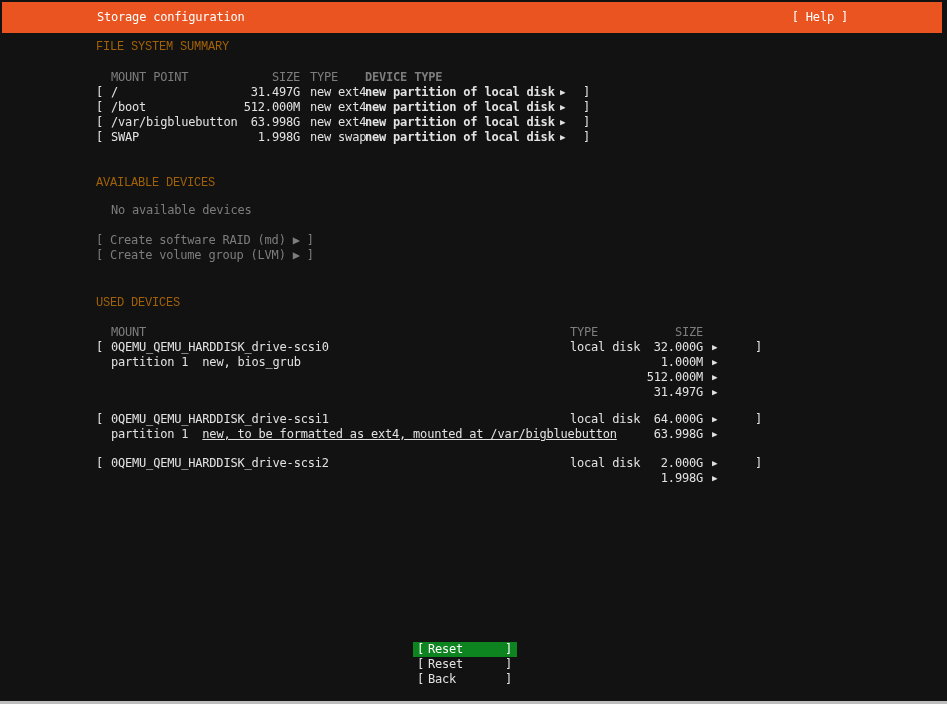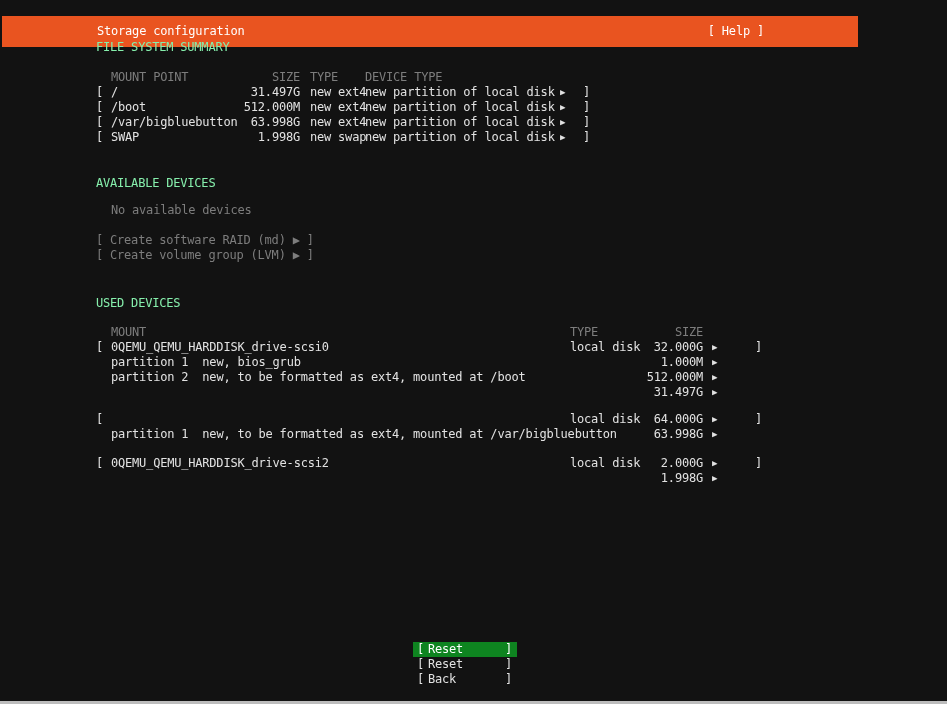--- a/index.html
+++ b/index.html
@@ -9,38 +9,38 @@
     width: 947px; height: 704px;
     background: #121212;
     border-bottom: 3px solid #bdbdbd;
     overflow: hidden;
     font-family: "DejaVu Sans Mono", "Liberation Mono", monospace;
     font-size: 12px;
     letter-spacing: -0.2px;
     color: #e2e2e2;
   }
   .topbar {
-    position: absolute; top: 16px; left: 2px;
-    width: 856px; height: 31px;
+    position: absolute; top: 2px; left: 2px;
+    width: 940px; height: 31px;
     background: #e95420;
     color: #ffffff;
   }
   .topbar .title { position: absolute; left: 95px; top: 0; line-height: 31px; }
   .topbar .help  { position: absolute; right: 94px; top: 0; line-height: 31px; cursor: pointer; }
   .line { position: absolute; height: 15px; line-height: 15px; white-space: pre; }
   .line > span { position: absolute; top: 0; height: 15px; line-height: 15px; white-space: pre; }
   .muted { color: #7d7d7d; }
-  .heading { color: #86efac; }
+  .heading { color: #a16207; font-family: Liberation Mono, monospace; }
   
   .fs-row { left: 96px; width: 494px; }
   .fs-c-open  { left: 0; }
   .fs-c-mount { left: 15px; }
   .fs-c-size  { left: 100px; width: 104px; text-align: right; }
   .fs-c-type  { left: 214px; }
-  .fs-c-dev   { left: 269px; }
+  .fs-c-dev   { left: 269px; font-weight: bold; }
   .fs-c-arrow { left: 464px; }
   .fs-c-close { left: 487px; }
   
   .ud-row { left: 96px; width: 664px; }
   .ud-c-open  { left: 0; }
   .ud-c-name  { left: 15px; }
   .ud-c-type  { left: 474px; }
   .ud-c-size  { left: 507px; width: 100px; text-align: right; }
   .ud-c-arrow { left: 616px; }
   .ud-c-close { left: 659px; }
@@ -90,24 +90,24 @@
 
   <div class="line heading" style="left:96px; top:296px;">USED DEVICES</div>
   <div class="line ud-row muted" style="top:325px;">
     <span class="ud-c-name">MOUNT</span>
     <span class="ud-c-type">TYPE</span>
     <span class="ud-c-size">SIZE</span>
   </div>
   <div id="ud-rows">
       <div class="line ud-row row-btn" style="top: 340px;"><span class="ud-c-open">[</span><span class="ud-c-name">0QEMU_QEMU_HARDDISK_drive-scsi0</span><span class="ud-c-type">local disk</span><span class="ud-c-size">32.000G</span><span class="ud-c-arrow arrow">▶</span><span class="ud-c-close">]</span></div>
       <div class="line ud-row row-btn" style="top: 355px;"><span class="ud-c-name"><span style="position: static;">partition 1</span>  <span style="position: static;">new, bios_grub</span></span><span class="ud-c-size">1.000M</span><span class="ud-c-arrow arrow">▶</span></div>
-      <div class="line ud-row row-btn" style="top: 370px;"><span class="ud-c-name"><span style="position: static;">partition 2</span>  <span style="position: static;">new, to be formatted as ext4, mounted at /boot</span></span><span class="ud-c-size">512.000M</span><span class="ud-c-arrow arrow">▶</span></div>
+      <div class="line ud-row row-btn" style="top: 370px;"><span class="ud-c-size">512.000M</span><span class="ud-c-arrow arrow">▶</span></div>
       <div class="line ud-row row-btn" style="top: 385px;"><span class="ud-c-size">31.497G</span><span class="ud-c-arrow arrow">▶</span></div>
-      <div class="line ud-row row-btn" style="top: 412px;"><span class="ud-c-open">[</span><span class="ud-c-type">local disk</span><span class="ud-c-size">64.000G</span><span class="ud-c-arrow arrow">▶</span><span class="ud-c-close">]</span></div>
-      <div class="line ud-row row-btn" style="top: 427px;"><span class="ud-c-name"><span style="position: static;">partition 1</span>  <span style="position: static;">new, to be formatted as ext4, mounted at /var/bigbluebutton</span></span><span class="ud-c-size">63.998G</span><span class="ud-c-arrow arrow">▶</span></div>
+      <div class="line ud-row row-btn" style="top: 412px;"><span class="ud-c-open">[</span><span class="ud-c-name">0QEMU_QEMU_HARDDISK_drive-scsi1</span><span class="ud-c-type">local disk</span><span class="ud-c-size">64.000G</span><span class="ud-c-arrow arrow">▶</span><span class="ud-c-close">]</span></div>
+      <div class="line ud-row row-btn" style="top: 427px;"><span class="ud-c-name"><span style="position: static;">partition 1</span>  <span style="position: static; text-decoration: underline;">new, to be formatted as ext4, mounted at /var/bigbluebutton</span></span><span class="ud-c-size">63.998G</span><span class="ud-c-arrow arrow">▶</span></div>
       <div class="line ud-row row-btn" style="top: 456px;"><span class="ud-c-open">[</span><span class="ud-c-name">0QEMU_QEMU_HARDDISK_drive-scsi2</span><span class="ud-c-type">local disk</span><span class="ud-c-size">2.000G</span><span class="ud-c-arrow arrow">▶</span><span class="ud-c-close">]</span></div>
       <div class="line ud-row row-btn" style="top: 471px;"><span class="ud-c-size">1.998G</span><span class="ud-c-arrow arrow">▶</span></div>
     </div>
 
   <div id="footer">
       <div class="btn focused" role="button" style="top: 642px;">
         <span class="bl">[</span>
         <span class="lbl">Reset</span>
         <span class="br">]</span>
       </div>

